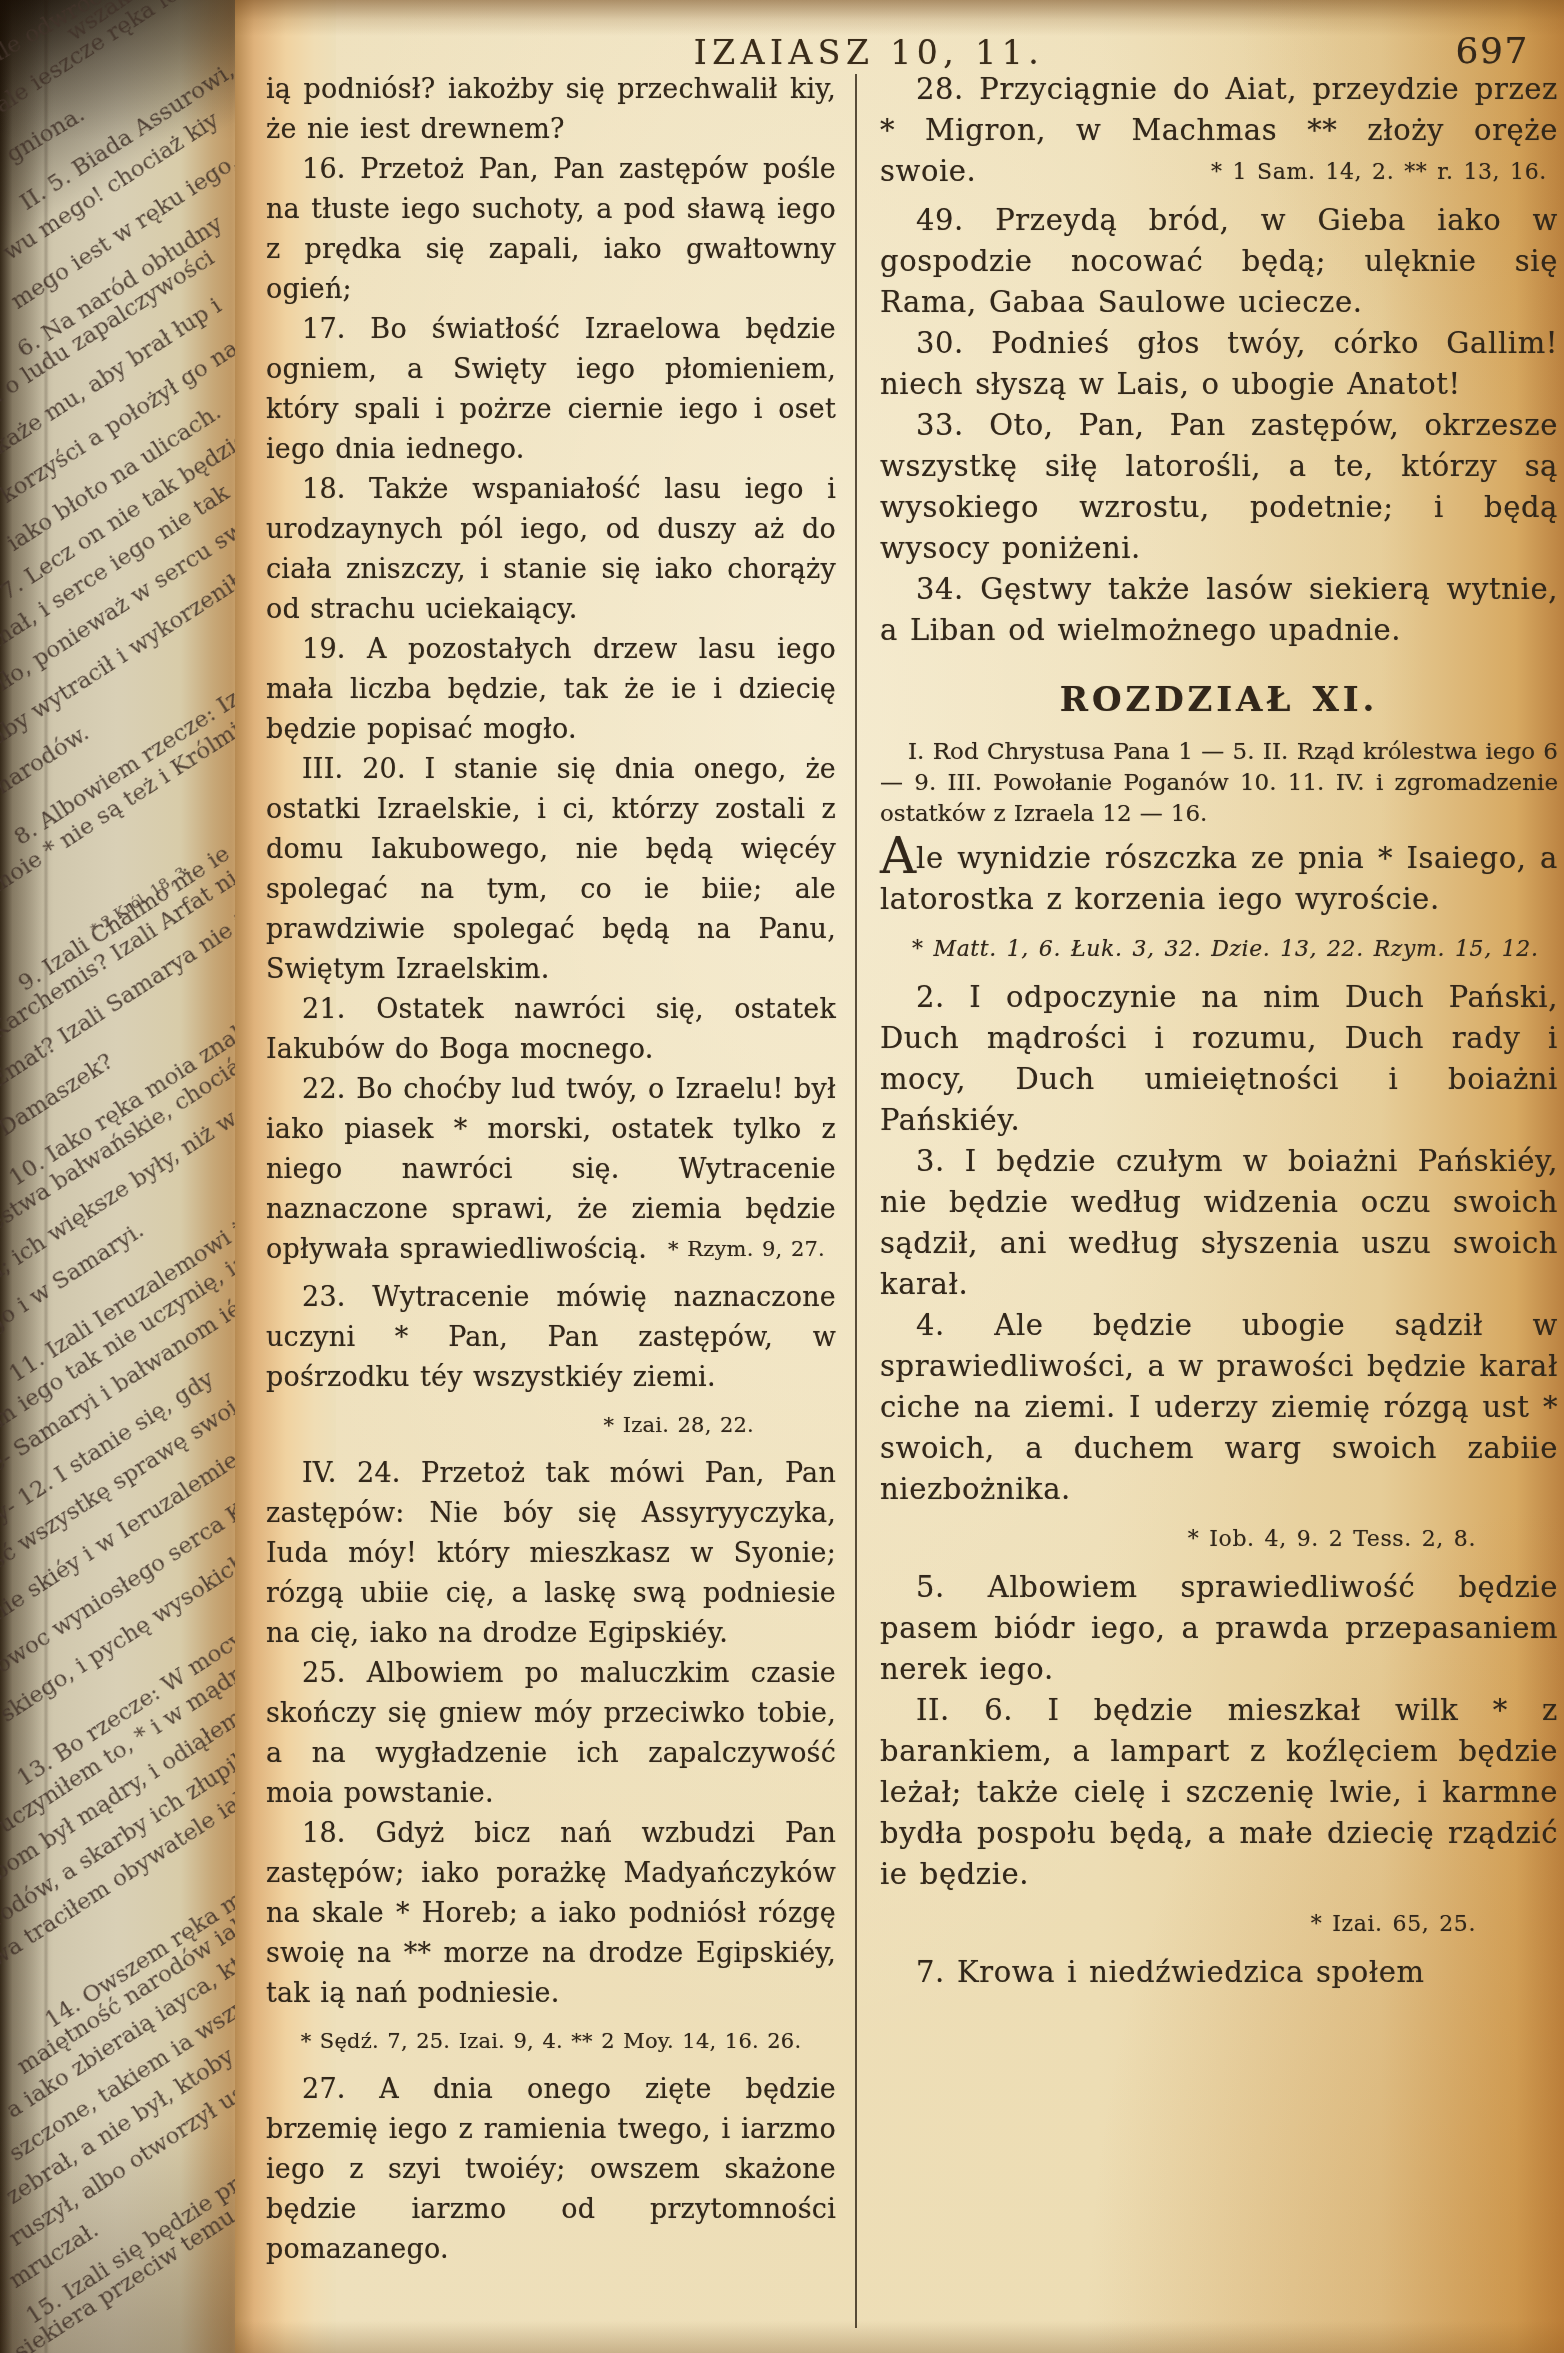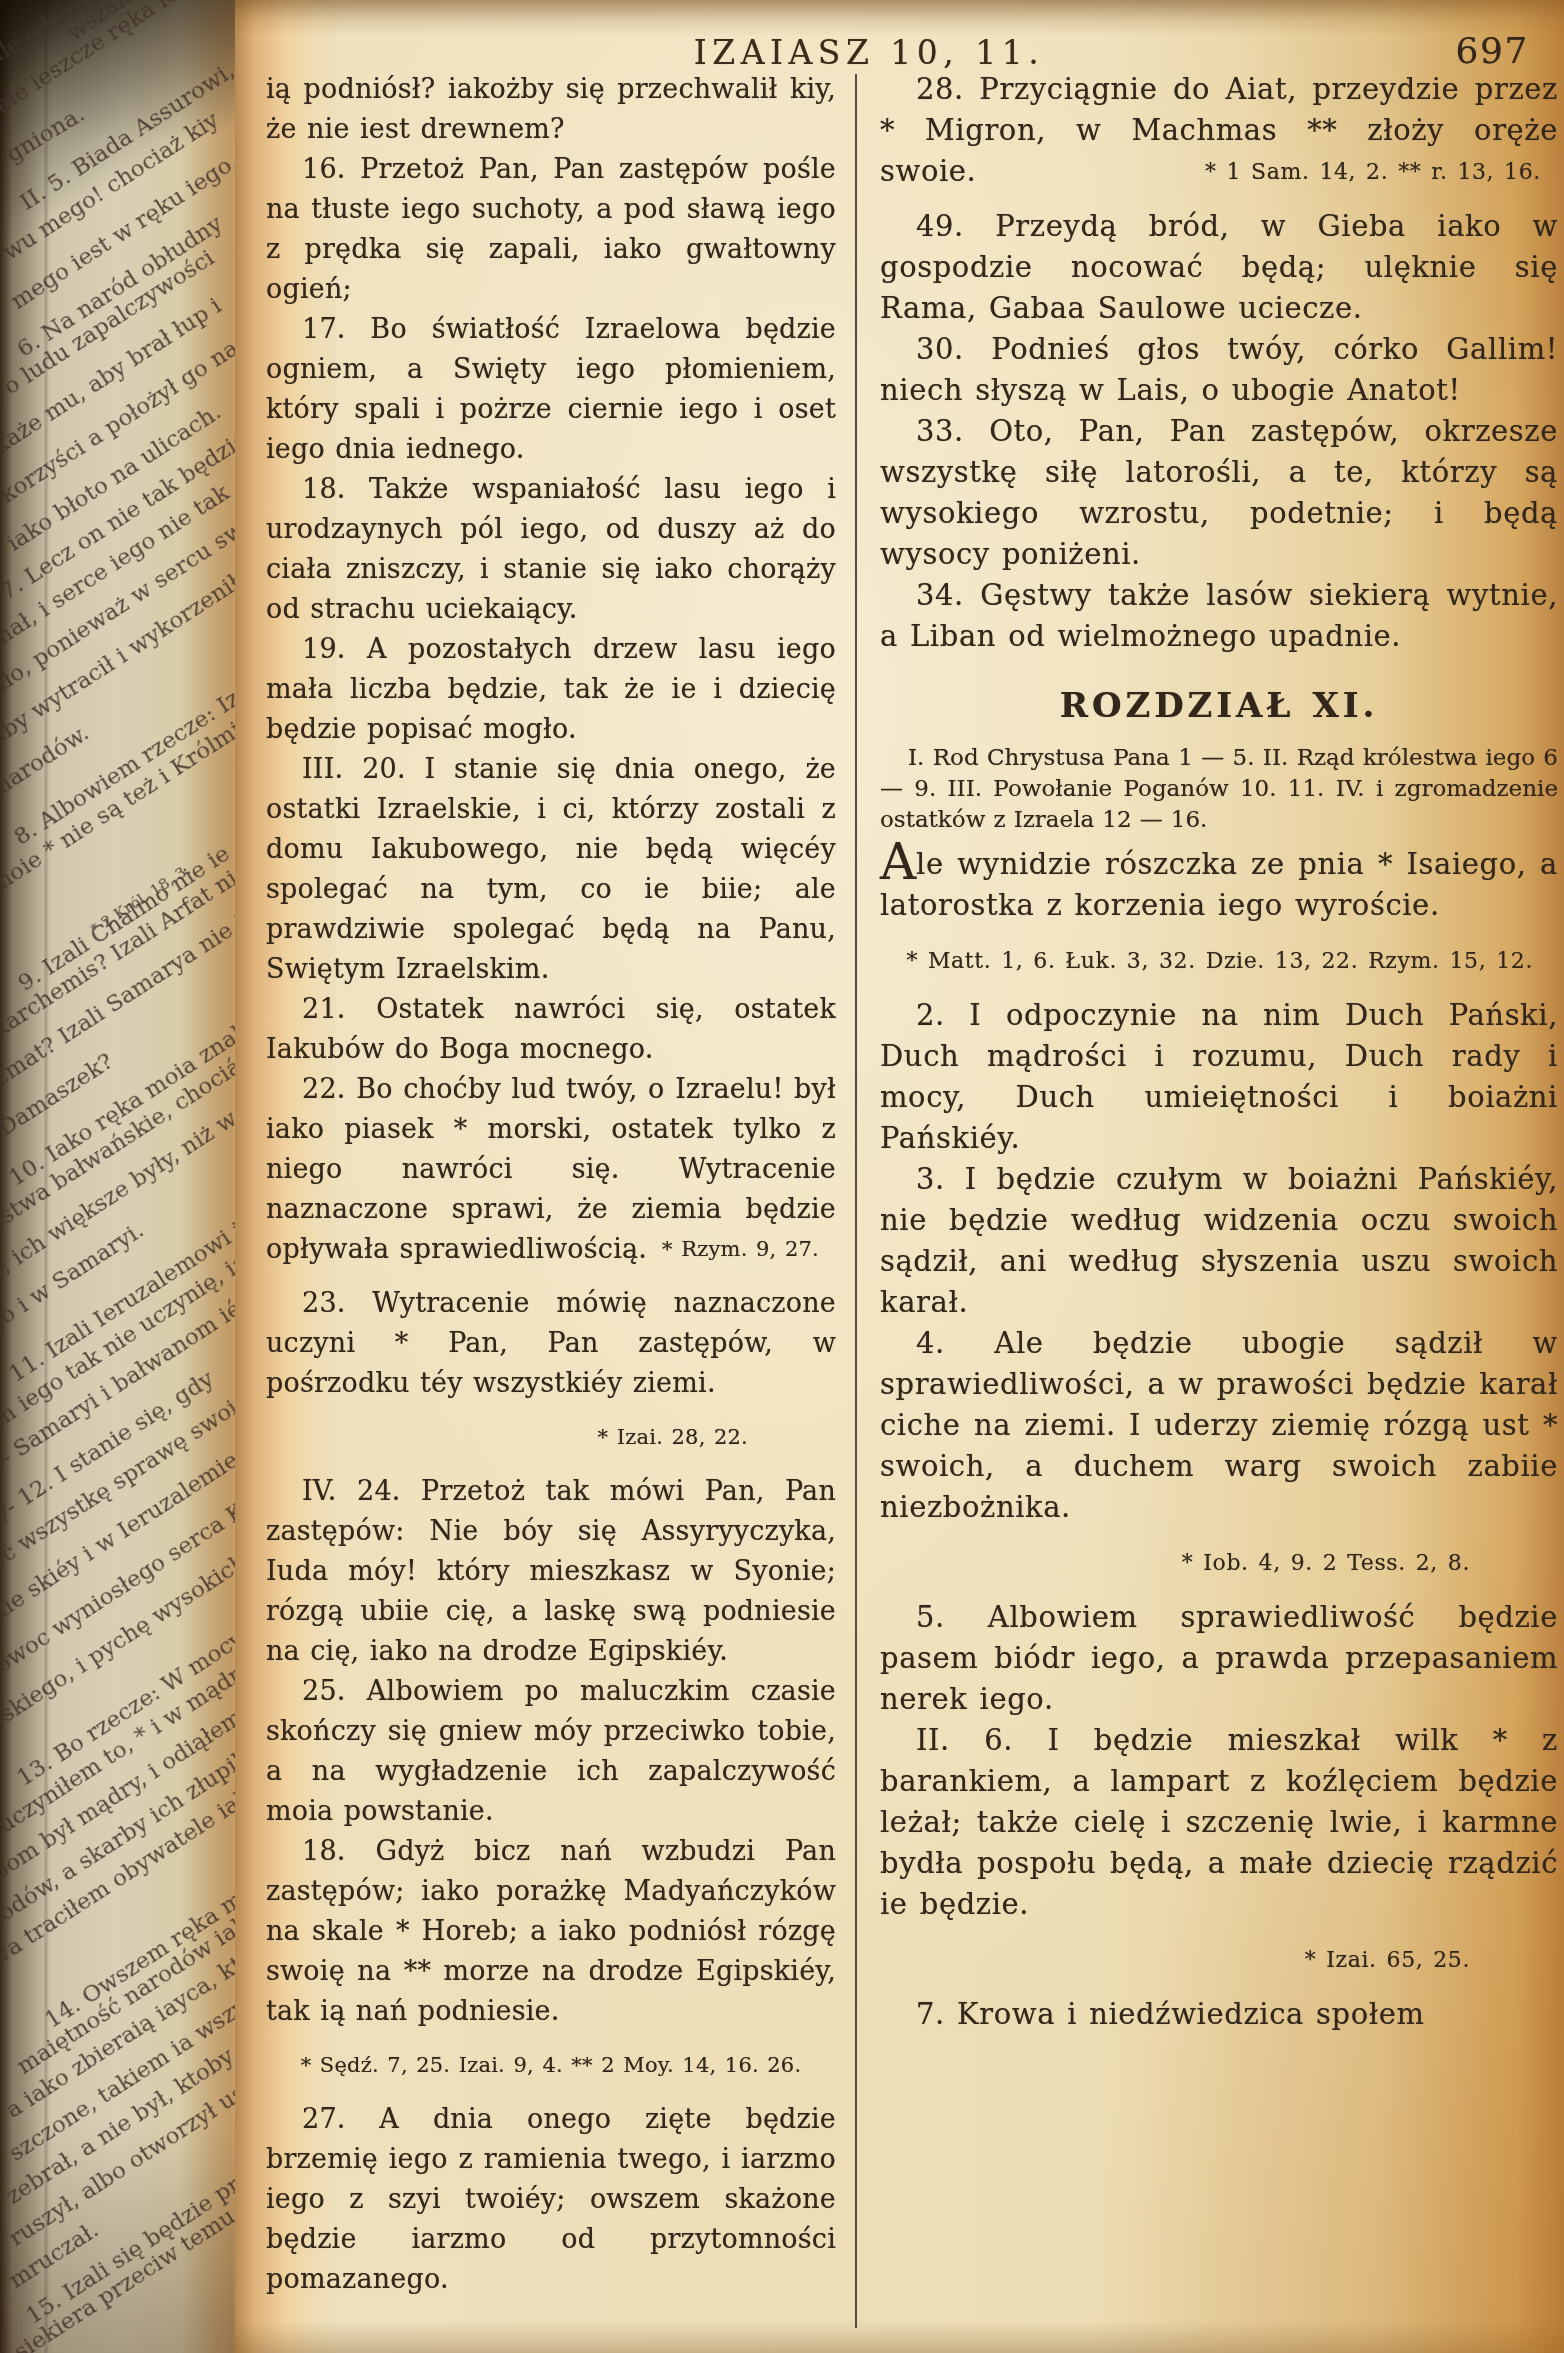--- a/index.html
+++ b/index.html
@@ -64,25 +64,25 @@
     position:absolute;left:855px;top:74px;width:1.6px;height:2254px;
     background:rgba(45,33,18,0.78);
   }
   .column{position:absolute;top:69px;}
   #left-column{left:266px;width:570px;font-size:27px;line-height:40px;word-spacing:1.6px;letter-spacing:0.2px;}
   #right-column{left:880px;width:678px;font-size:29px;line-height:41px;word-spacing:2.3px;letter-spacing:0.6px;}
   .column p, .column h2{text-shadow:0 0 0.8px rgba(50,39,26,0.5);}
   .verse{margin:0;text-align:justify;}
   .verse.indent{text-indent:36px;}
   .dropcap{font-size:50px;line-height:23.5px;letter-spacing:0;vertical-align:-4.7px;}
-  .footnote{margin:14px;font-size:21px;line-height:40px;}
+  .footnote{margin:8px;font-size:21px;line-height:40px;}
   #right-column .footnote{font-size:22px;line-height:41px;}
   .fn-center{text-align:center;}
   .fn-right{text-align:right;padding-right:74px;}
-  .fn-left{text-align:left;padding-left:12.5px;}
+  .fn-left{text-align:center;padding-left:12.5px;font-style:italic;}
   .pullup{margin-top:-40px;text-align:right;padding-right:3.1px;}
   #right-column .pullup{margin-top:-41px;}
   .chapter-heading{
     margin:28px 0 15.6px;text-align:center;font-size:34px;font-weight:bold;
     letter-spacing:3.9px;
   }
   .chapter-summary{margin:0 0 9.4px;font-size:23px;line-height:31px;text-align:justify;text-indent:28px;word-spacing:0.8px;letter-spacing:0;}
 </style>
 </head>
 <body>

